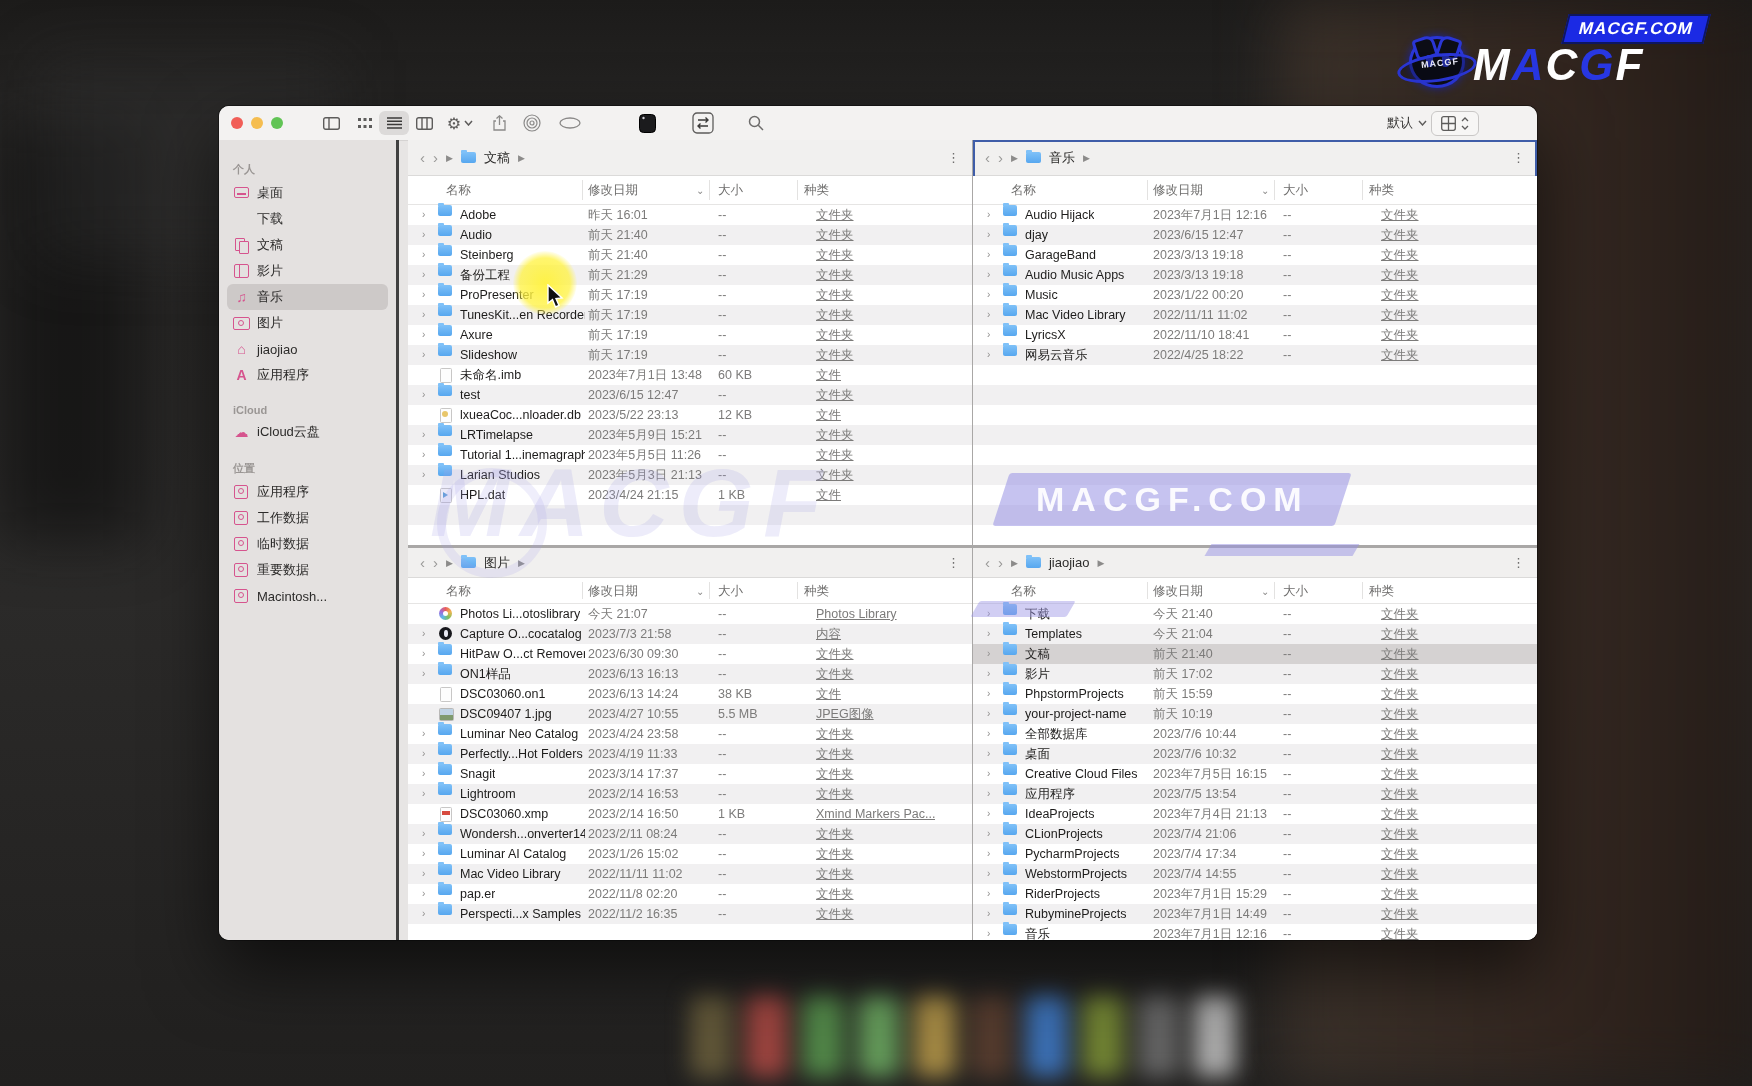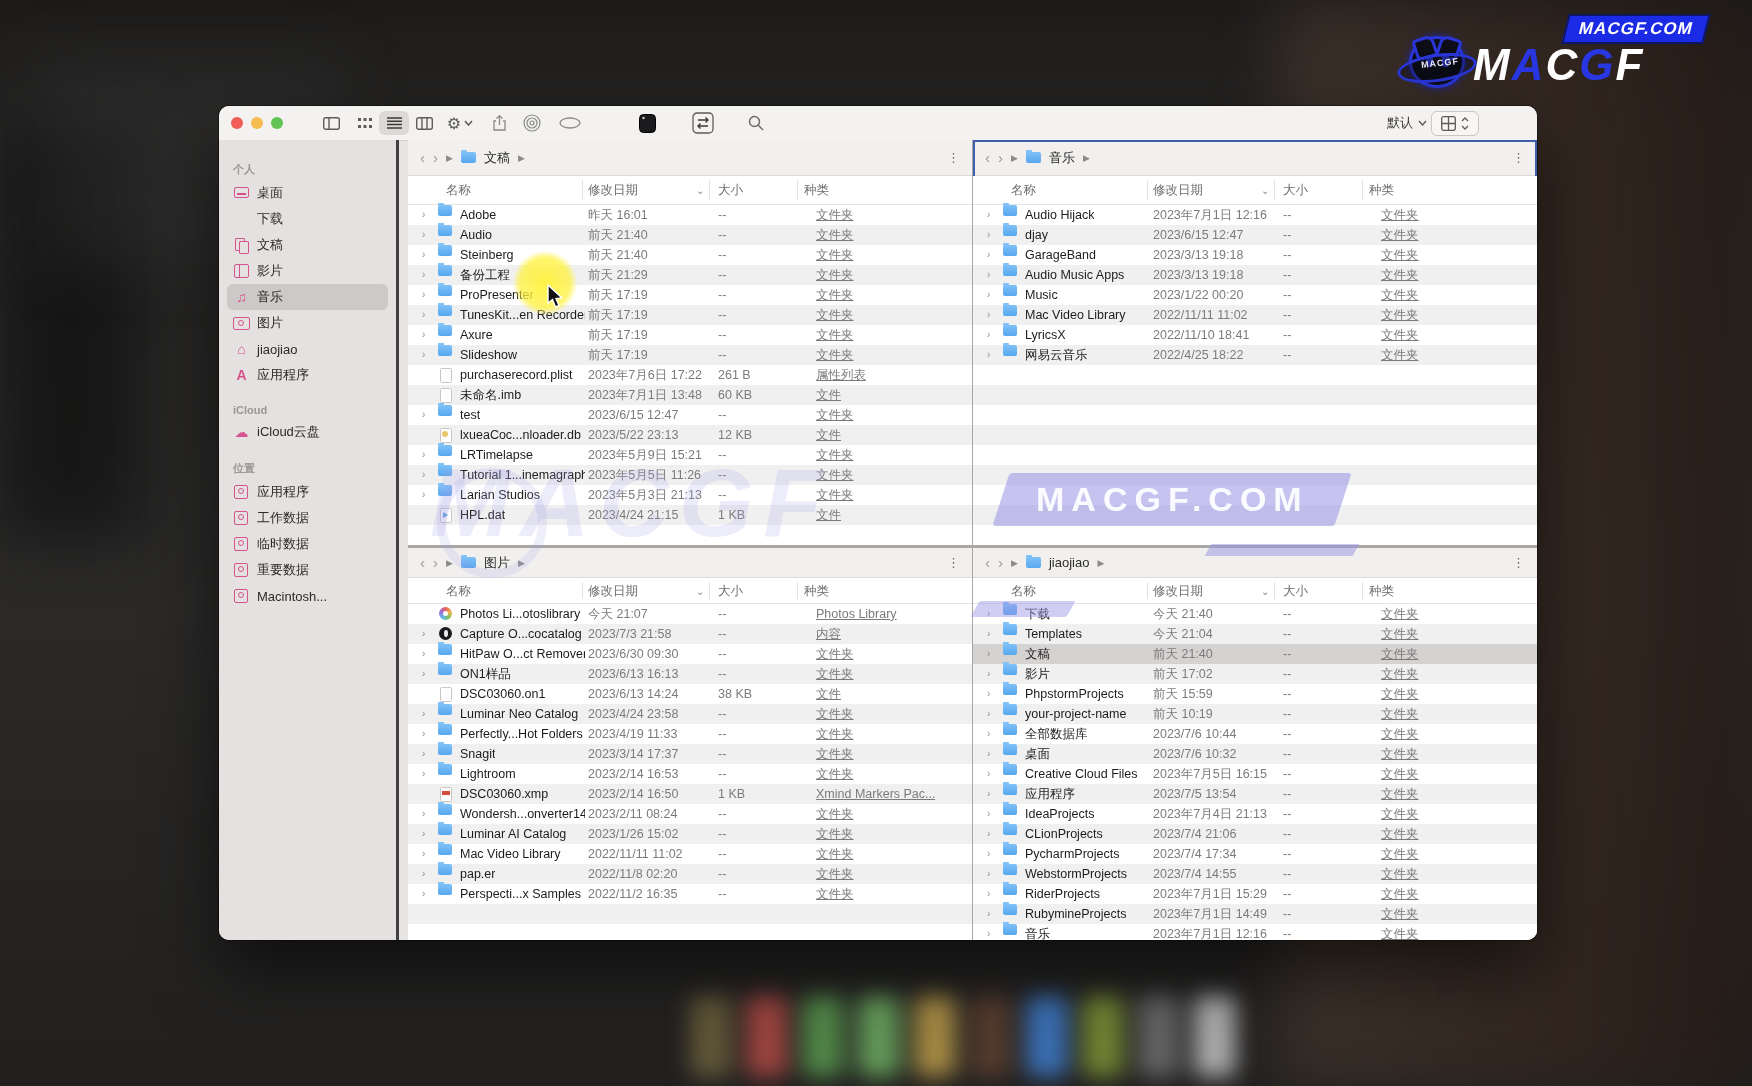--- a/index.html
+++ b/index.html
@@ -415,27 +415,20 @@
             <div class="row">
               <span class="chev">›</span>
               <span class="ric folder"></span>
               <span class="name">Slideshow</span>
               <span class="date">前天 17:19</span>
               <span class="size">--</span>
               <span class="kind">文件夹</span>
             </div>
             <div class="row">
               <span class="ric file"></span>
-              <span class="name">purchaserecord.plist</span>
-              <span class="date">2023年7月6日 17:22</span>
-              <span class="size">261 B</span>
-              <span class="kind">属性列表</span>
-            </div>
-            <div class="row">
-              <span class="ric file"></span>
               <span class="name">未命名.imb</span>
               <span class="date">2023年7月1日 13:48</span>
               <span class="size">60 KB</span>
               <span class="kind">文件</span>
             </div>
             <div class="row">
               <span class="chev">›</span>
               <span class="ric folder"></span>
               <span class="name">test</span>
               <span class="date">2023/6/15 12:47</span>
@@ -622,20 +615,27 @@
               <span class="kind">文件夹</span>
             </div>
             <div class="row">
               <span class="ric file"></span>
               <span class="name">DSC03060.on1</span>
               <span class="date">2023/6/13 14:24</span>
               <span class="size">38 KB</span>
               <span class="kind">文件</span>
             </div>
             <div class="row">
+              <span class="ric jpeg"></span>
+              <span class="name">DSC09407 1.jpg</span>
+              <span class="date">2023/4/27 10:55</span>
+              <span class="size">5.5 MB</span>
+              <span class="kind">JPEG图像</span>
+            </div>
+            <div class="row">
               <span class="chev">›</span>
               <span class="ric folder"></span>
               <span class="name">Luminar Neo Catalog</span>
               <span class="date">2023/4/24 23:58</span>
               <span class="size">--</span>
               <span class="kind">文件夹</span>
             </div>
             <div class="row">
               <span class="chev">›</span>
               <span class="ric folder"></span>

